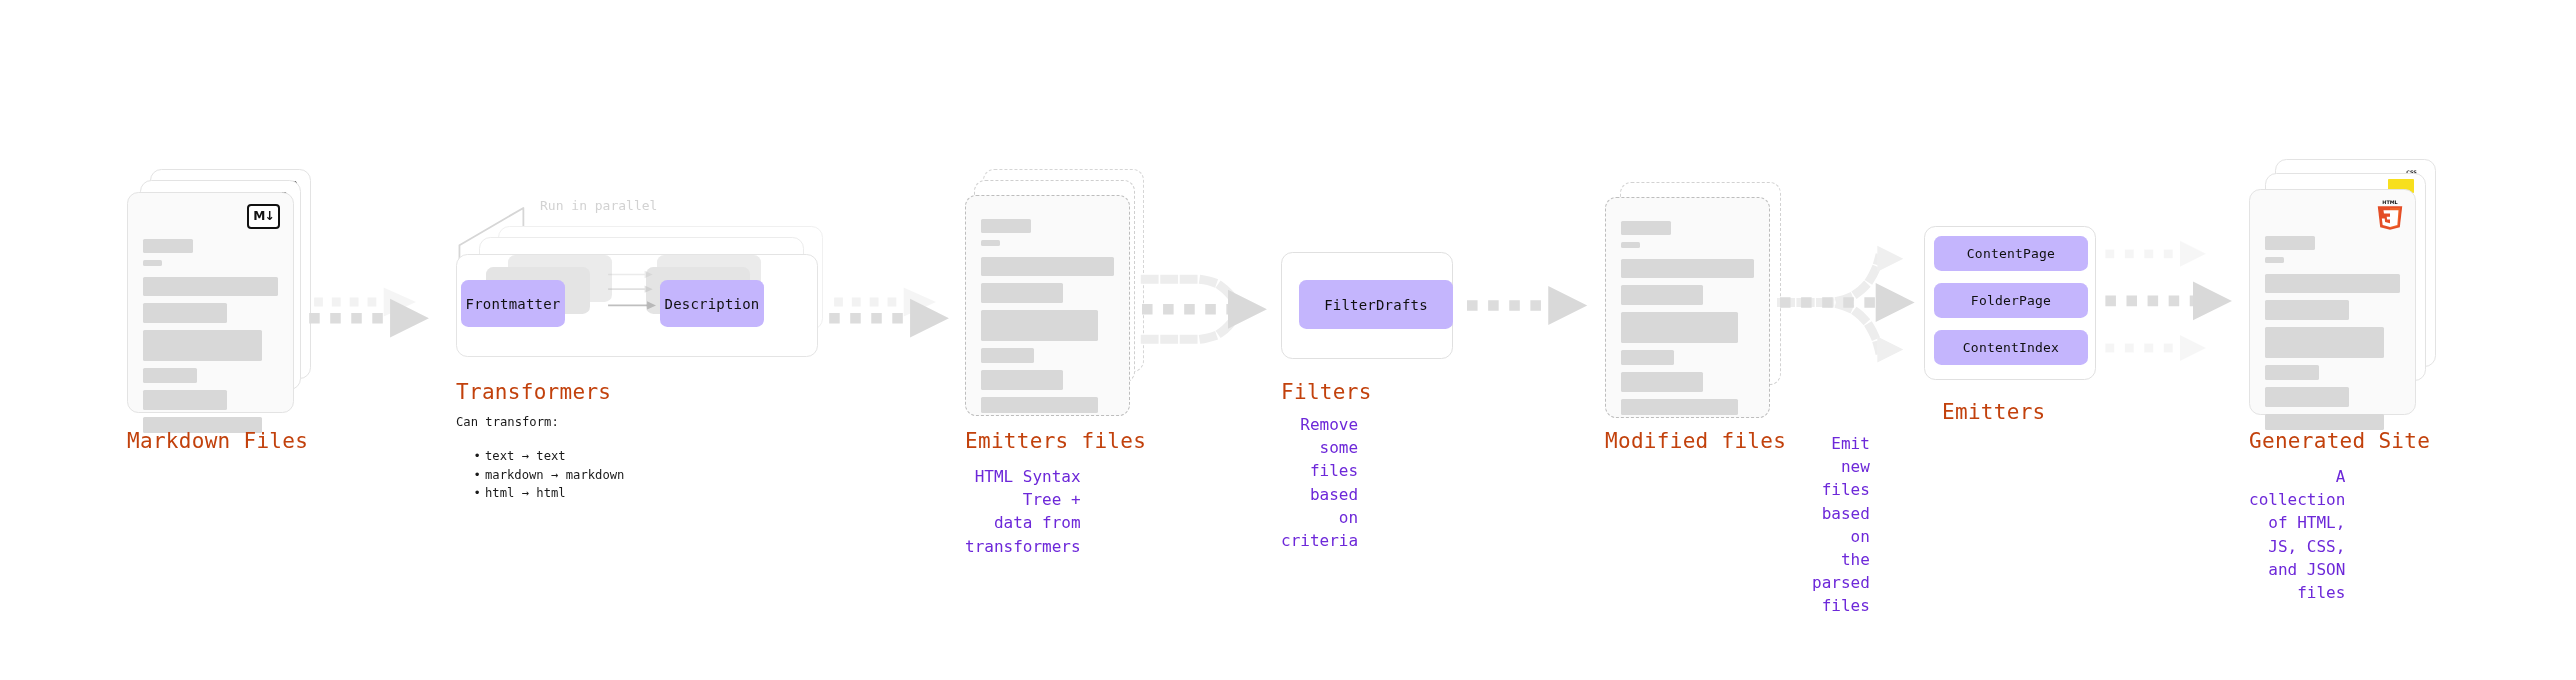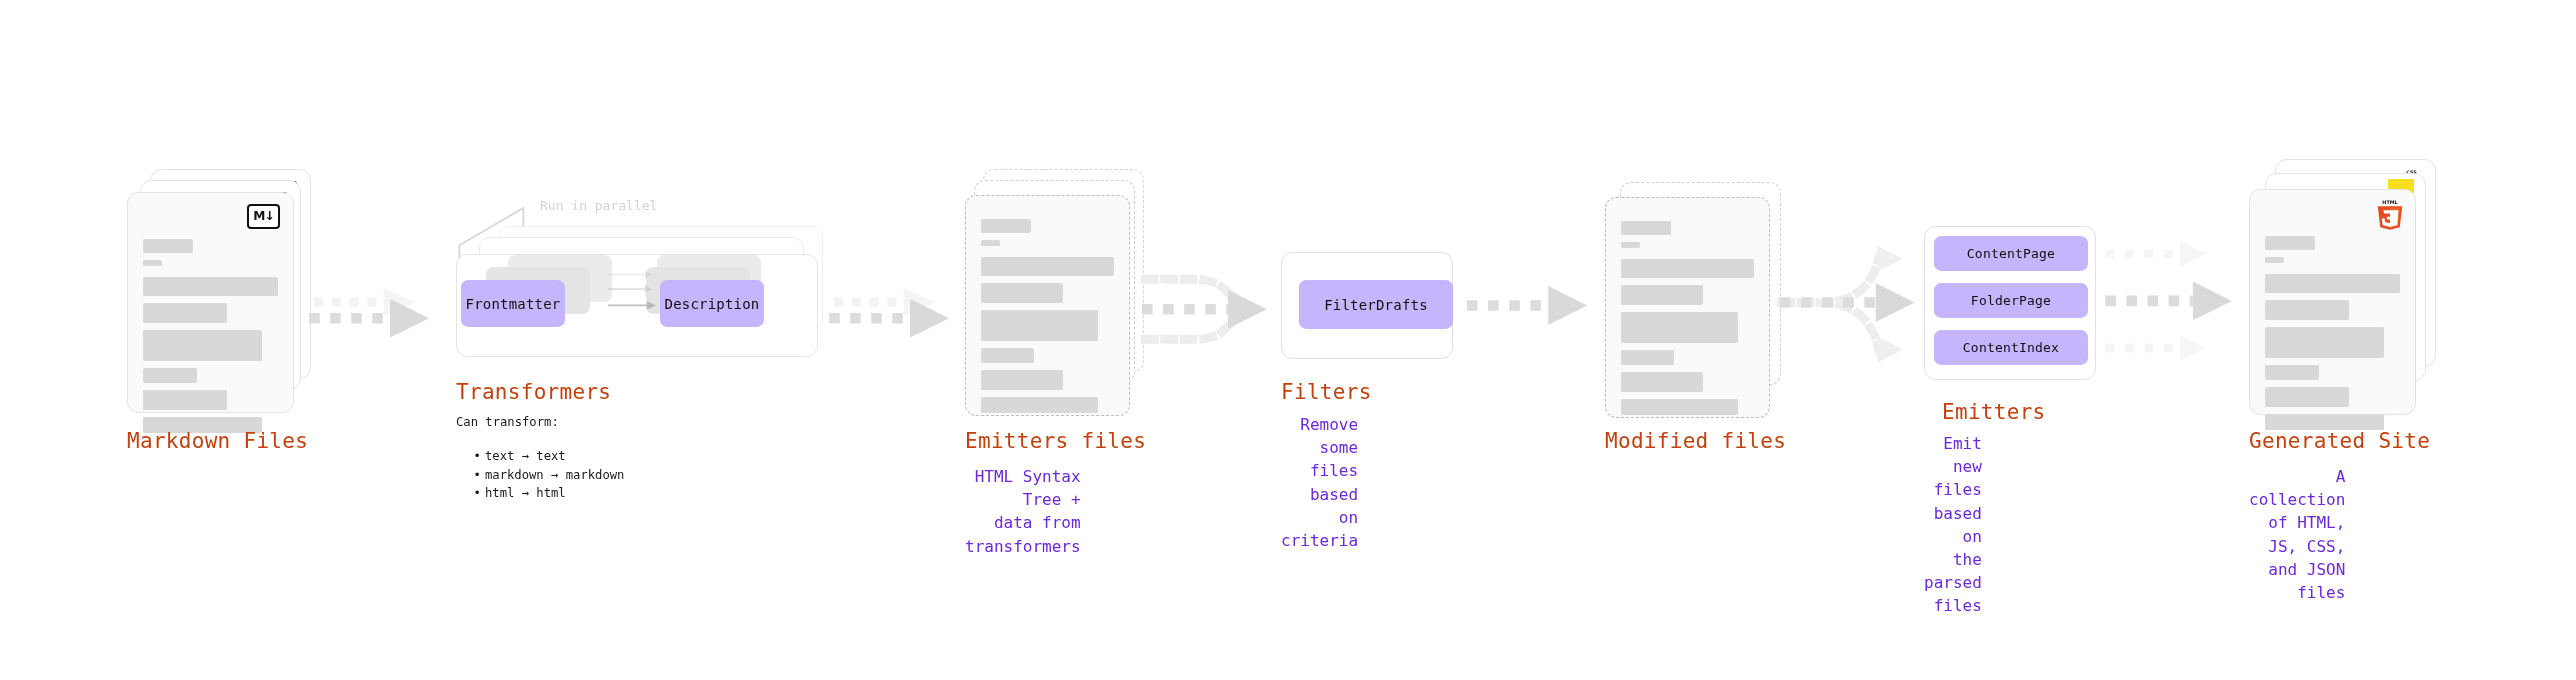--- a/index.html
+++ b/index.html
@@ -272,21 +272,21 @@
     <line x1="0" y1="82" x2="122" y2="82" stroke="#dcdcdc" stroke-width="13" stroke-dasharray="13 13"></line>
     <path d="M118 58 L166 82 L118 106 Z" fill="#d9d9d9"></path>
   </svg>
 
   <div class="node">
     <div class="groupbox" style="left:1924px;top:226px;width:172px;height:154px;"></div>
     <div class="pill" style="left:1934px;top:236px;width:154px;height:35px;font-size:13px;">ContentPage</div>
     <div class="pill" style="left:1934px;top:283px;width:154px;height:35px;font-size:13px;">FolderPage</div>
     <div class="pill" style="left:1934px;top:330px;width:154px;height:35px;font-size:13px;">ContentIndex</div>
     <div class="title" style="left:1924px;top:400px;margin-left:18px;">Emitters</div>
-    <div class="subtitle" style="left:1924px;top:432px;">Emit new files based on
+    <div class="subtitle" style="left:1812px;top:432px;">Emit new files based on
 the parsed files</div>
   </div>
 
   <svg style="left:2105px;top:236px;" width="163" height="146" viewBox="0 0 200 180">
     <g opacity="0.5">
       <line x1="0" y1="22" x2="96" y2="22" stroke="#ededed" stroke-width="11" stroke-dasharray="11 13"></line>
       <path d="M92 6 L124 22 L92 38 Z" fill="#efefef"></path>
     </g>
     <g opacity="0.5">
       <line x1="0" y1="138" x2="96" y2="138" stroke="#ededed" stroke-width="11" stroke-dasharray="11 13"></line>

